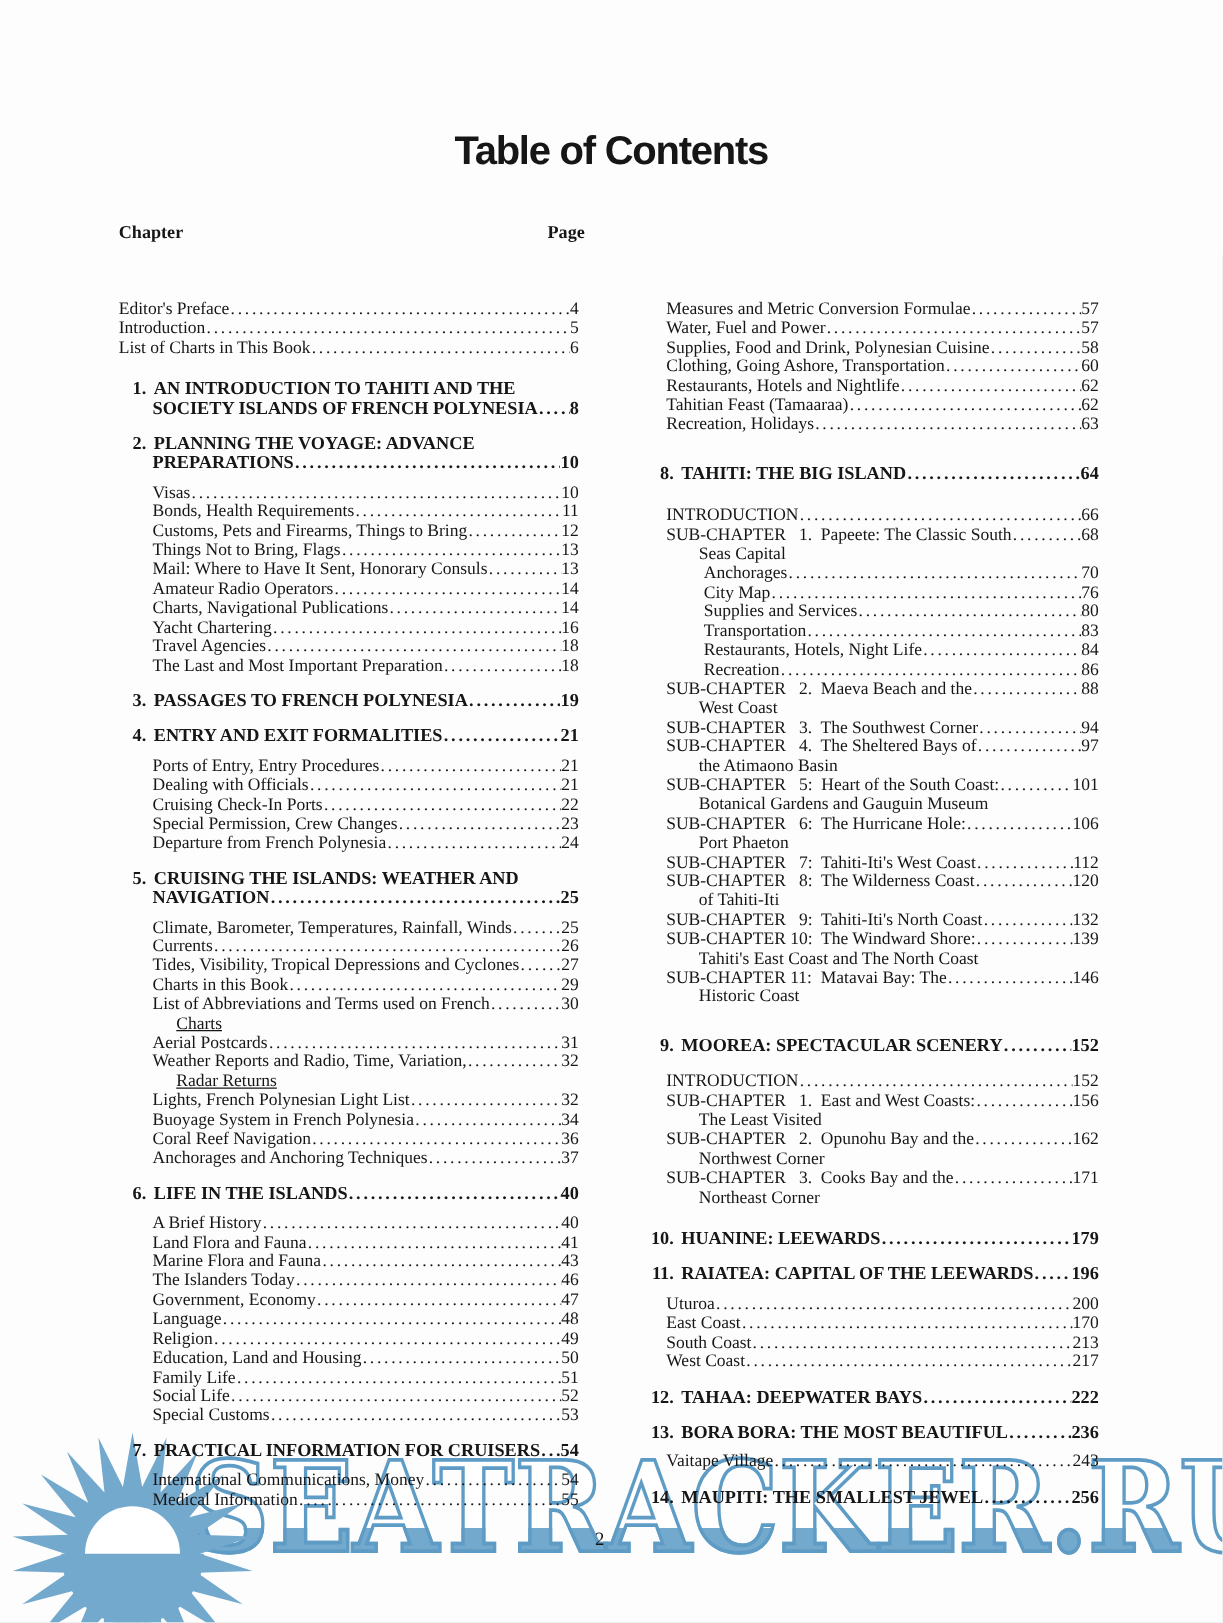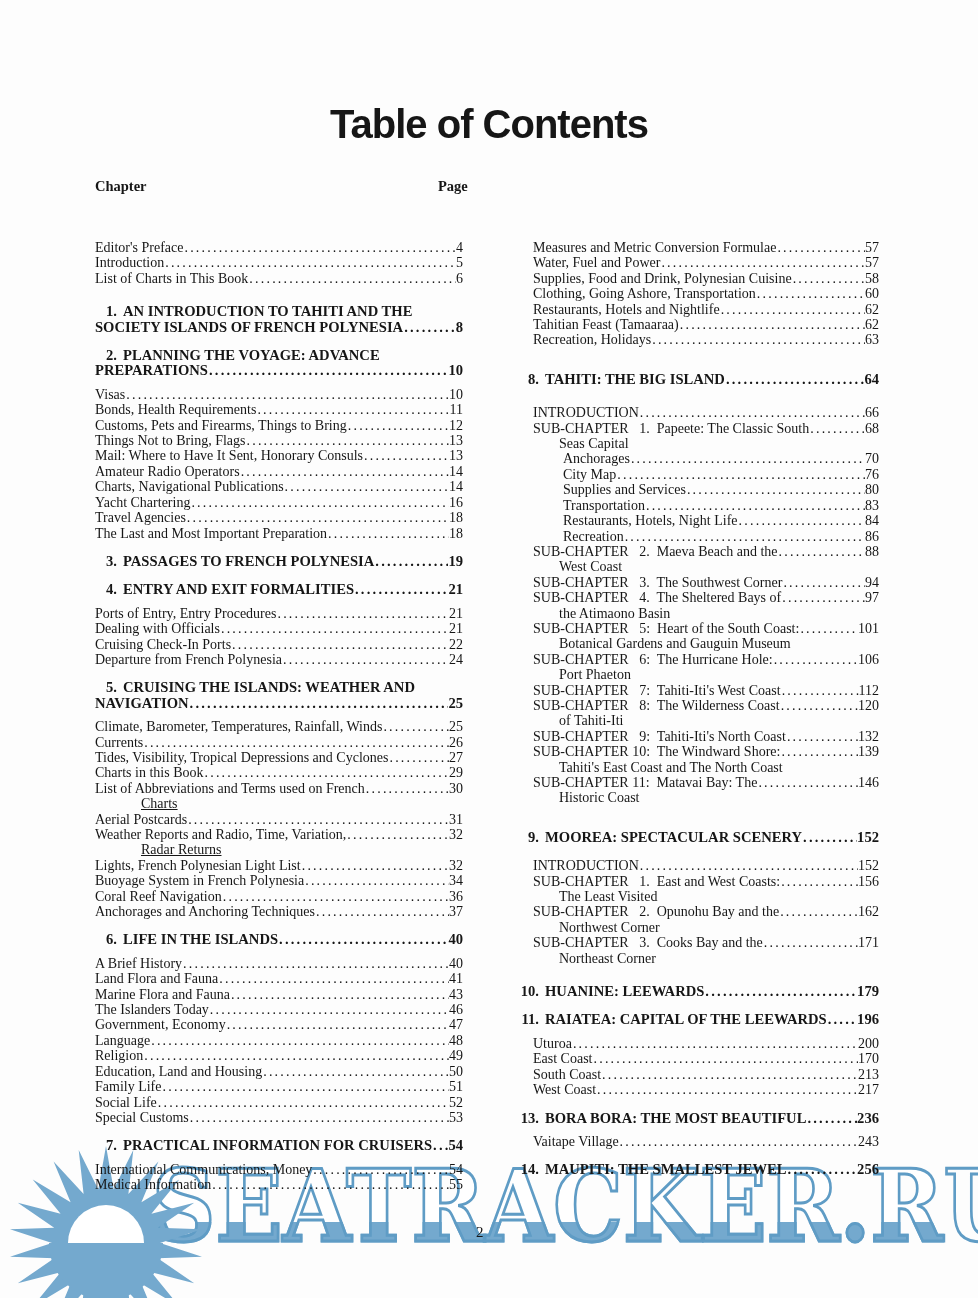--- a/index.html
+++ b/index.html
@@ -4,38 +4,38 @@
 <style>
   html,body { margin:0; padding:0; background:#e8e8e8; }
   .page {
     position:relative; width:978px; height:1298px; margin:0 auto;
     background:#fdfdfd; overflow:hidden;
     font-family:"Liberation Serif", serif; color:#161616;
   }
   .title {
     position:absolute; top:102px; left:0; width:978px; text-align:center;
     font-family:"Liberation Sans", sans-serif; font-weight:bold;
-    font-size:40px; letter-spacing:-1px; z-index:3;
+    font-size:32px; letter-spacing:-1px; z-index:3;
   }
   .colhead { position:absolute; top:178px; font-weight:bold; font-size:14.5px; z-index:3; }
   #chapter-head { left:95px; }
   #page-head   { left:438px;text-align:right; }
   .col { position:absolute; top:240px; font-size:14px; line-height:15.4px; z-index:3; }
   #col-left  { left:95px;  width:368px; }
   #col-right { left:517px; width:362px; }
   .group.g0 { margin-top:0; }
   .group.g1 { margin-top:8px; }
   .group.g2 { margin-top:13px; }
   .group.g3 { margin-top:18px; }
   .group.g4 { margin-top:24px; }
   .row { display:flex; align-items:baseline; }
   .row.b { font-weight:bold; font-size:14.6px; }
   .row .num { flex:0 0 22px; text-align:right; margin-right:6px; white-space:pre; }
   .i1 { margin-left:16px;align-items:flex-end; }
-  .i2 { }
+  .i2 { margin-left:27px; }
   .i3 { margin-left:42px; }
   .i4 { margin-left:46px;text-decoration:underline; }
   .i5 { margin-left:46px; }
   .lbl { white-space:pre; }
   .leader {
     flex:1 1 auto; min-width:0; overflow:hidden; white-space:nowrap;
     letter-spacing:2.2px; padding:0 1px;
   }
   .leader::after { content:"........................................................................................."; }
   .pg { white-space:nowrap; }
@@ -190,20 +190,25 @@
           <span class="lbl">Dealing with Officials</span>
           <span class="leader"></span>
           <span class="pg">21</span>
         </div>
         <div class="row i2">
           <span class="lbl">Cruising Check-In Ports</span>
           <span class="leader"></span>
           <span class="pg">22</span>
         </div>
         <div class="row i2">
+          <span class="lbl">Special Permission, Crew Changes</span>
+          <span class="leader"></span>
+          <span class="pg">23</span>
+        </div>
+        <div class="row i2">
           <span class="lbl">Departure from French Polynesia</span>
           <span class="leader"></span>
           <span class="pg">24</span>
         </div>
       </div>
       <div class="group g2">
         <div class="row i0 b">
           <span class="num">5.</span>
           <span class="lbl">CRUISING THE ISLANDS: WEATHER AND</span>
         </div>
@@ -592,20 +597,28 @@
         </div>
         <div class="row i1">
           <span class="lbl">South Coast</span>
           <span class="leader"></span>
           <span class="pg">213</span>
         </div>
         <div class="row i1">
           <span class="lbl">West Coast</span>
           <span class="leader"></span>
           <span class="pg">217</span>
+        </div>
+      </div>
+      <div class="group g2">
+        <div class="row i0 b">
+          <span class="num">12.</span>
+          <span class="lbl">TAHAA: DEEPWATER BAYS</span>
+          <span class="leader"></span>
+          <span class="pg">222</span>
         </div>
       </div>
       <div class="group g2">
         <div class="row i0 b">
           <span class="num">13.</span>
           <span class="lbl">BORA BORA: THE MOST BEAUTIFUL</span>
           <span class="leader"></span>
           <span class="pg">236</span>
         </div>
       </div>

